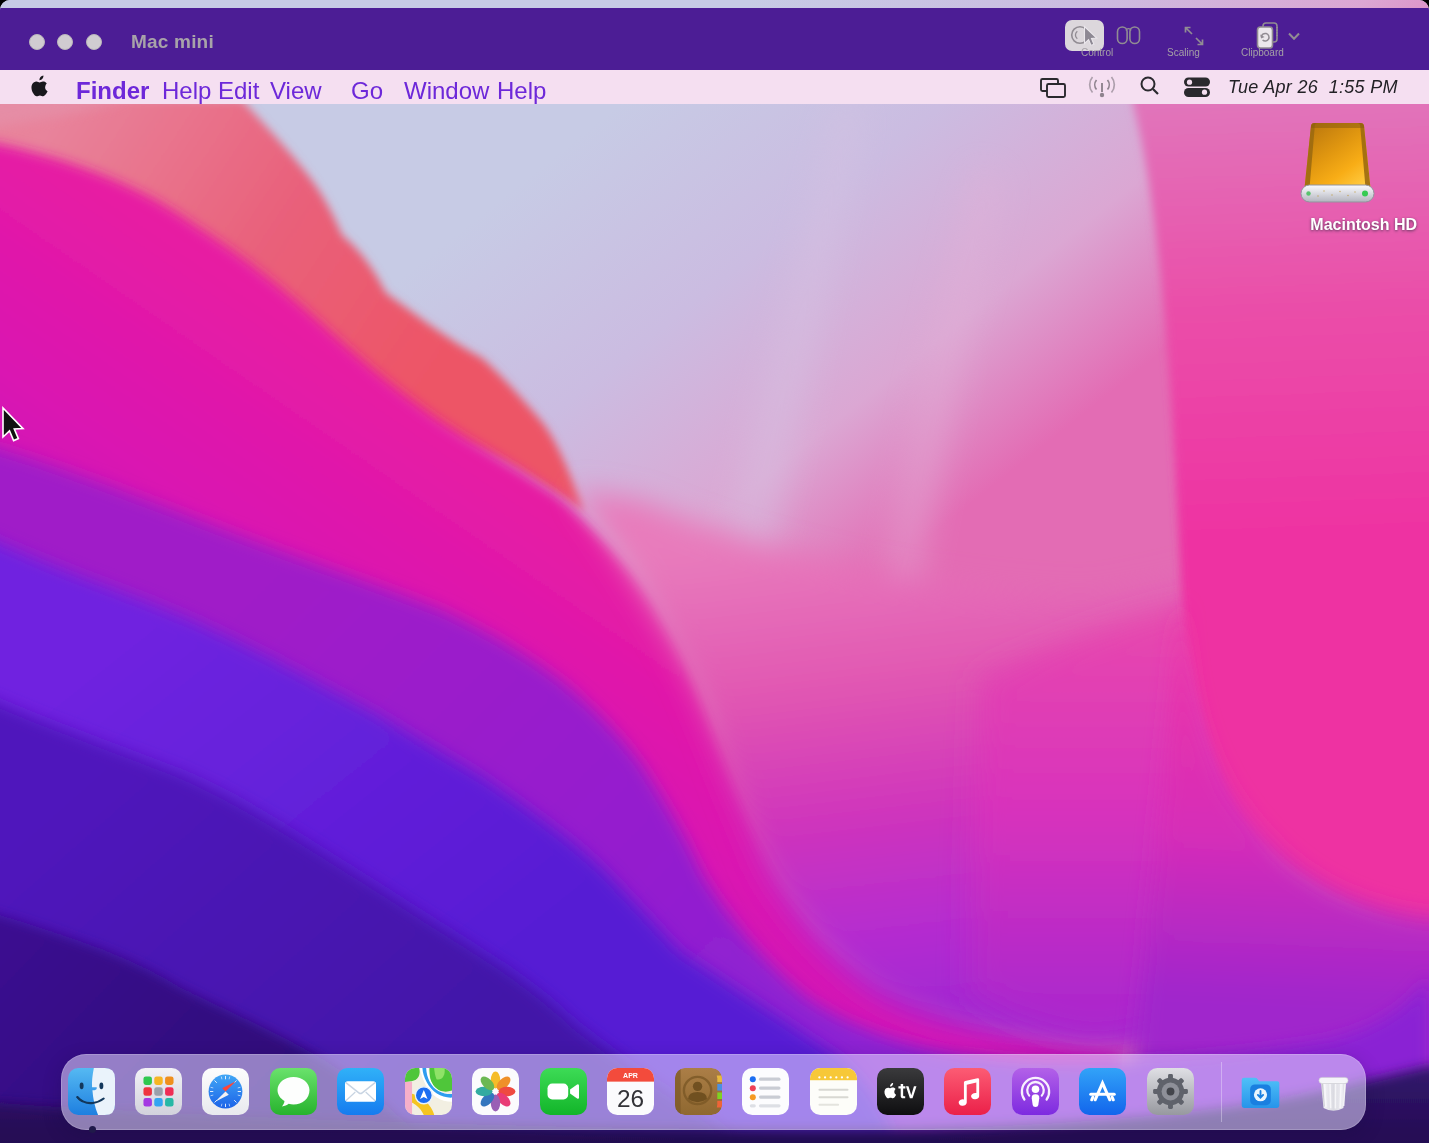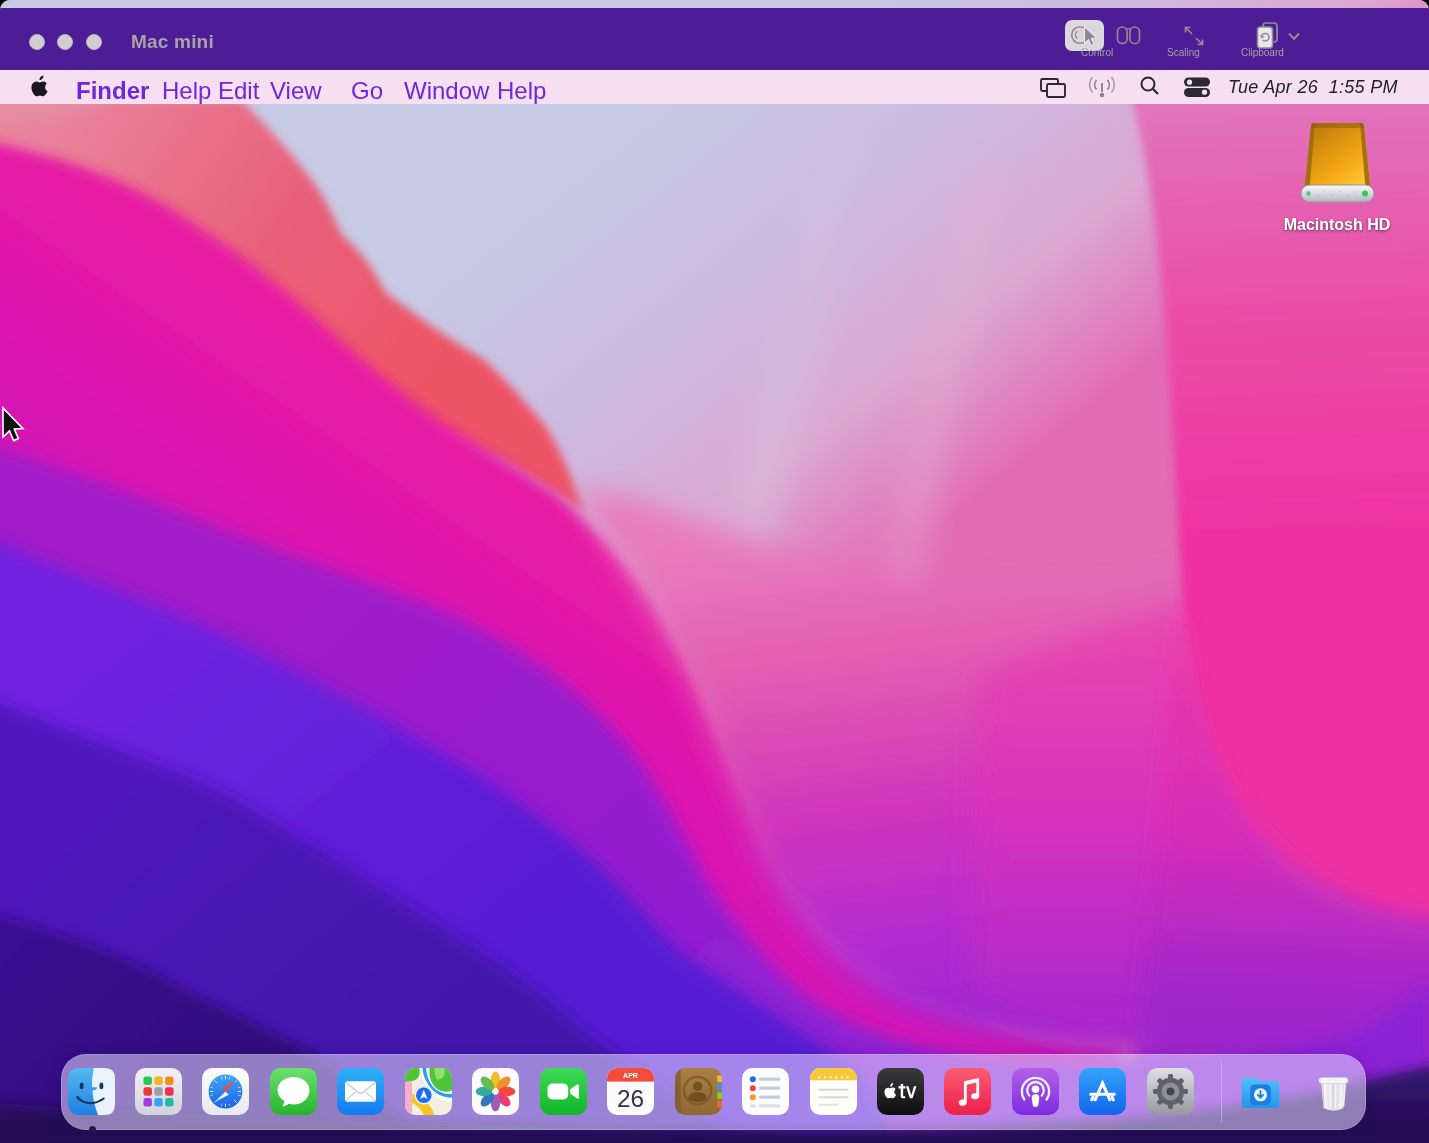--- a/index.html
+++ b/index.html
@@ -10,21 +10,21 @@
   #chrome{position:absolute;left:0;top:0;width:1429px;height:70px;background:#4c1d95;border-bottom:1px solid #ddd8de;margin-top:8px;}
   .tl{position:absolute;top:26px;width:16px;height:16px;border-radius:50%;background:#d0ccd1;border:1px solid #bab6bb;box-sizing:border-box;}
   #title{position:absolute;left:131px;top:23px;font-size:19px;font-weight:700;color:#a8a3a9;letter-spacing:0.2px;}
   #ctlbg{position:absolute;left:1065px;top:12px;width:39px;height:31px;border-radius:7px;background:#dcd7dc;}
   .tlab{position:absolute;top:39px;font-size:10px;color:#a5a0a6;}
   
   #menubar{position:absolute;left:0;top:70px;width:1429px;height:34px;background:#f5dff1;}
   .mi{position:absolute;top:7px;font-size:24px;color:#6d28d9;}
   #clock{position:absolute;top:7px;left:1228px;font-size:18px;letter-spacing:0.3px;color:#222126;font-style:italic;}
   
-  #hdlabel{position:absolute;left:1257px;top:216px;width:160px;text-align:center;font-size:16px;font-weight:700;color:#fff;text-shadow:0 1px 3px rgba(40,40,60,.75);}
+  #hdlabel{position:absolute;left:1257px;top:216px;width:160px;text-align:right;font-size:16px;font-weight:700;color:#fff;text-shadow:0 1px 3px rgba(40,40,60,.75);}
   
   #dock{position:absolute;left:61px;top:1054px;width:1305px;height:76px;border-radius:25px;background:rgba(228,220,255,0.55);box-shadow:inset 0 0 0 1px rgba(255,255,255,0.18), 0 6px 18px rgba(20,10,60,0.25);}
   .di{position:absolute;top:14px;width:47px;height:47px;}
   #dsep{position:absolute;left:1160px;top:8px;width:1px;height:60px;background:rgba(250,245,255,0.35);}
   #rundot{position:absolute;left:89px;top:1126px;width:7px;height:7px;border-radius:50%;background:#201a4a;}
 </style>
 </head>
 <body>
 <div id="stage">
 <svg id="wall" width="1429" height="1143" viewBox="0 0 1429 1143">

